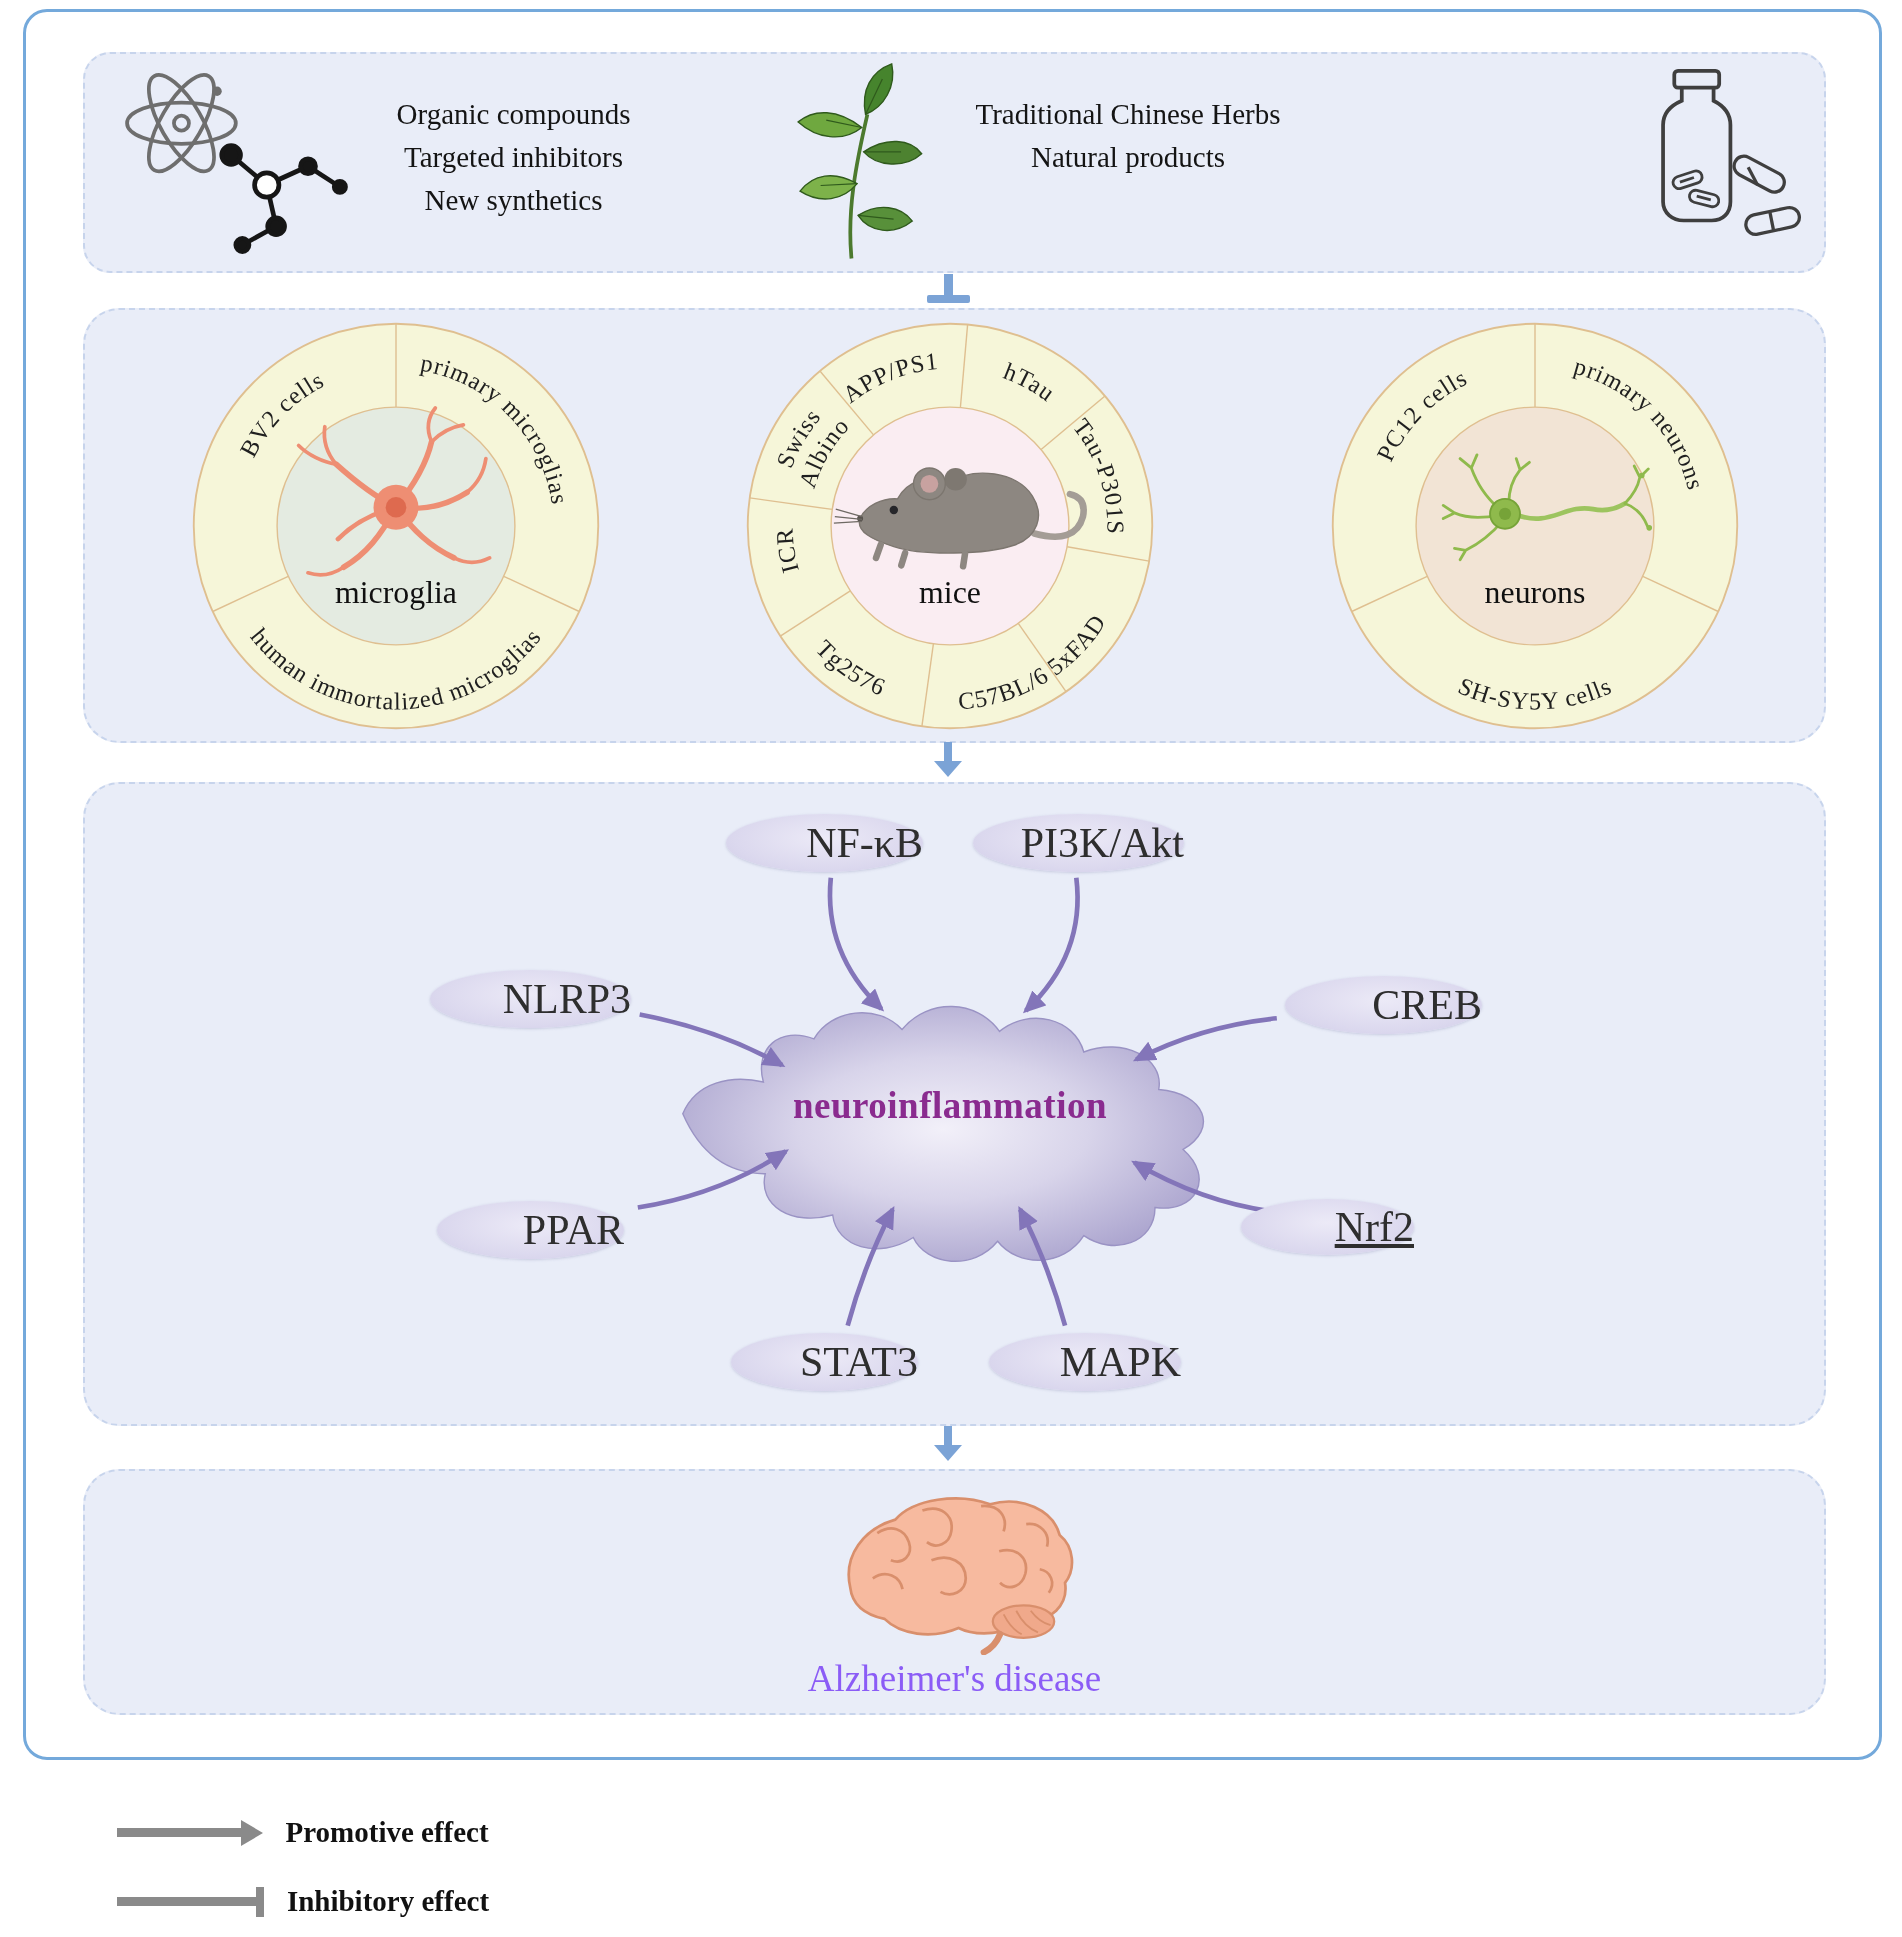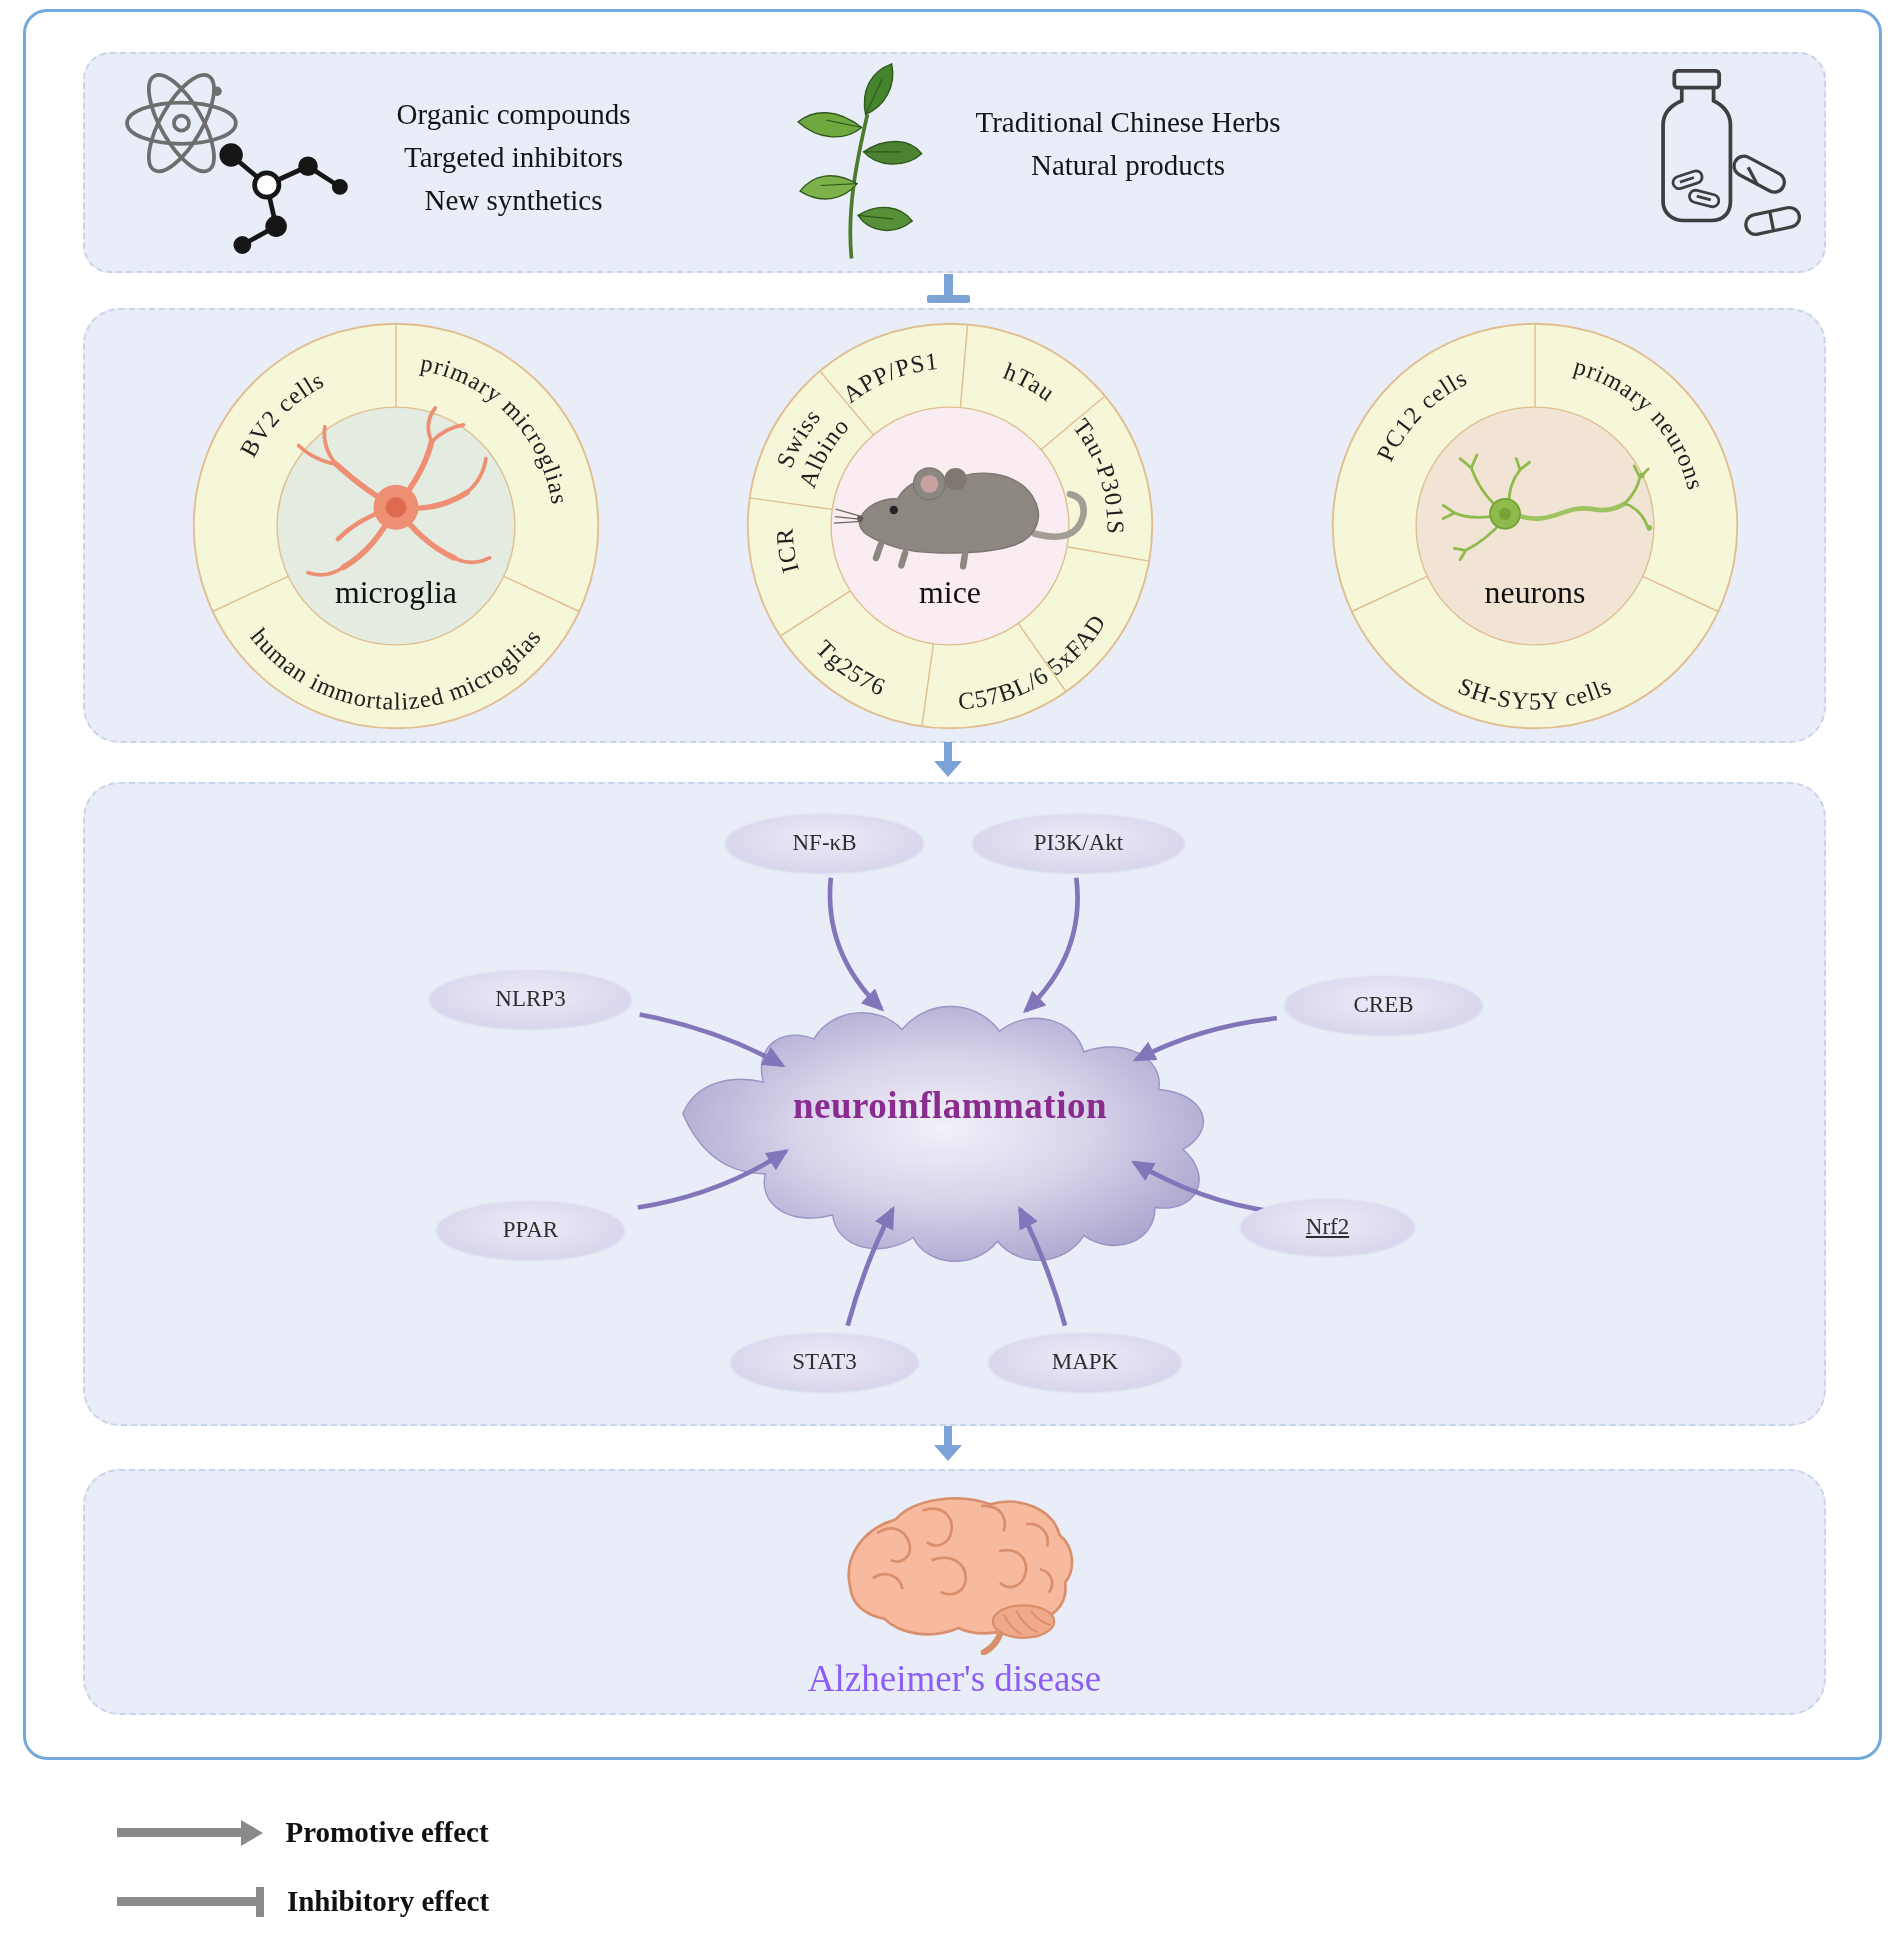--- a/index.html
+++ b/index.html
@@ -10,22 +10,22 @@
   .panel{position:absolute;background:#E9EDF8;border:2.8px dashed #C7D4EC;border-radius:36px;}
   #panel1{left:83px;top:52px;width:1739px;height:217px;border-radius:27px;}
   #panel2{left:83px;top:308px;width:1739px;height:431px;}
   #panel3{left:83px;top:782px;width:1739px;height:640px;}
   #panel4{left:83px;top:1469px;width:1739px;height:242px;}
   .abs{position:absolute;}
   .srcText{position:absolute;text-align:center;font-size:29px;line-height:43px;color:#141414;}
   .donut{position:absolute;}
   .ringtxt text{font-size:26px;fill:#1f1f1f;letter-spacing:1px;}
   .centerlbl{font-size:34px;fill:#101010;text-anchor:middle;}
-  .badge{position:absolute;border-radius:50%;display:flex;align-items:center;justify-content:center;
-         font-size:23px;color:#2e2e2e;
+  .badge{position:absolute;border-radius:50%;display:flex;align-items:center;justify-content:flex-end;
+         font-size:42px;color:#2e2e2e;
          background:radial-gradient(ellipse at 50% 42%, #ECEAF7 0%, #DBD8EE 65%, #CFCBE7 100%);
          box-shadow:0 0.9px 2.8px rgba(110,110,160,.28);}
   #blobLabel{position:absolute;left:631px;top:300px;width:468px;text-align:center;
              font-size:37px;font-weight:bold;color:#8A2B8F;letter-spacing:0.5px;}
   .conn{position:absolute;display:flex;flex-direction:column;align-items:center;}
   .conn .stem{width:8.4px;background:#7BA3D6;}
   .conn .bar{width:43px;height:8.4px;background:#7BA3D6;border-radius:1.9px;}
   .conn .head{width:0;height:0;border-left:14px solid transparent;border-right:14px solid transparent;
               border-top:16px solid #7BA3D6;}
   #adLabel{position:absolute;left:0;top:186px;width:100%;text-align:center;font-size:37px;color:#8b5cf6;}
@@ -76,21 +76,21 @@
     <svg class="abs" style="left:687px;top:5.6px;" width="159" height="208" viewBox="0 0 170 222">
       <path d="M 85 212 C 80 160 90 110 102 58" stroke="#4C7A2E" stroke-width="4" fill="none"></path>
       <path d="M 100 58 C 95 32 106 12 128 4 C 133 28 120 50 100 58 Z" fill="#46842D" stroke="#2F5A1C" stroke-width="1.5"></path>
       <path d="M 96 72 C 70 52 45 52 28 66 C 48 84 76 88 96 72 Z" fill="#6FA83F" stroke="#2F5A1C" stroke-width="1.5"></path>
       <path d="M 98 98 C 122 82 148 84 160 100 C 142 116 112 114 98 98 Z" fill="#4D8230" stroke="#2F5A1C" stroke-width="1.5"></path>
       <path d="M 91 132 C 66 118 44 122 30 140 C 52 154 76 150 91 132 Z" fill="#7DB24A" stroke="#2F5A1C" stroke-width="1.5"></path>
       <path d="M 92 166 C 114 152 138 156 150 172 C 130 188 104 184 92 166 Z" fill="#58903A" stroke="#2F5A1C" stroke-width="1.5"></path>
       <path d="M 96 72 L 58 64 M 98 98 L 138 98 M 91 132 L 52 134 M 92 166 L 130 170 M 100 58 L 118 20" stroke="#2F5A1C" stroke-width="1.3" fill="none"></path>
     </svg>
 
-    <div class="srcText" style="left:832px;top:39px;width:422px;margin-top:8px;">
+    <div class="srcText" style="left:832px;top:39px;width:422px;">
       <div>Traditional Chinese Herbs</div>
       <div>Natural products</div>
     </div>
 
 
     <svg class="abs" style="left:1550px;top:9.4px;" width="174" height="199" viewBox="0 0 186 212">
       <g stroke="#3f3f3f" stroke-width="4" fill="none">
         <rect x="42" y="8" width="48" height="18" rx="4"></rect>
         <path d="M 50 26 L 50 40 C 36 46 30 54 30 66 L 30 148 C 30 160 40 168 52 168 L 82 168 C 94 168 102 160 102 148 L 102 66 C 102 54 96 46 84 40 L 84 26"></path>
         <g stroke-width="3">

